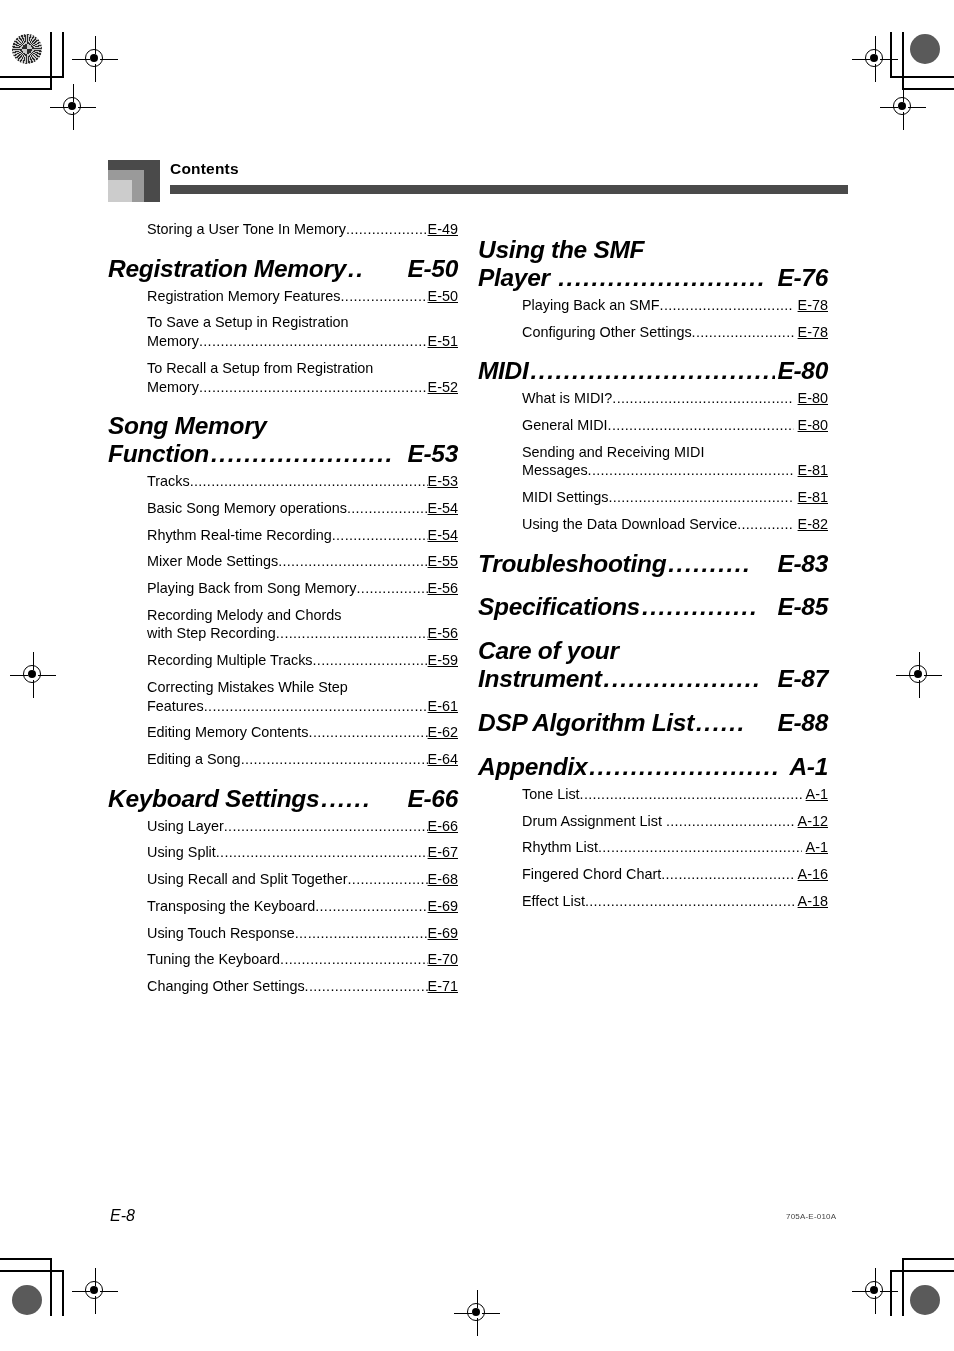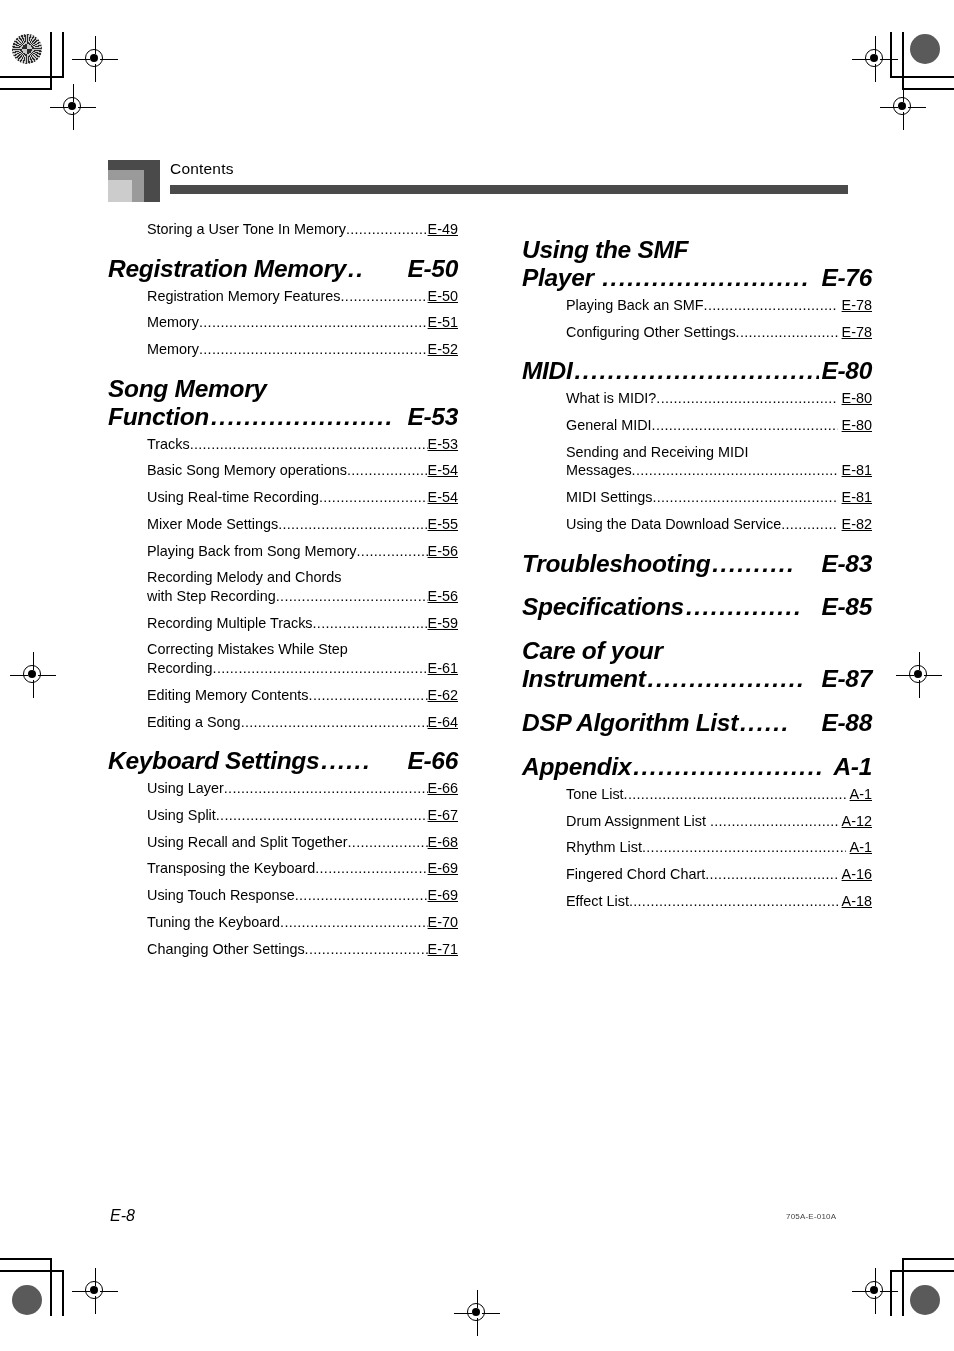--- a/index.html
+++ b/index.html
@@ -74,36 +74,36 @@
     width: 52px; height: 42px;
   }
   .sq1 { position: absolute; left: 0;  top: 0;  width: 52px; height: 42px; background: #4a4a4a; }
   .sq2 { position: absolute; left: 0;  top: 10px; width: 36px; height: 32px; background: #9a9a9a; }
   .sq3 { position: absolute; left: 0;  top: 20px; width: 24px; height: 22px; background: #cccccc; }
 
   .contents-title {
     position: absolute;
     left: 62px; top: 8px;
     font-size: 15.5px;
-    font-weight: normal;
+    font-weight: bold;
     letter-spacing: 0.2px;
   }
   .head-rule {
     position: absolute;
     left: 62px; top: 33px;
     width: 678px; height: 9px;
     background: #4a4a4a;
   }
 
   .columns {
     display: flex;
     margin-top: 18px;
   }
   .col { width: 350px; }
-  .col.left  { margin-right: 64px; }
+  .col.left  { margin-right: 20px; }
 
   
   .sec {
     font-size: 24.5px;
     font-weight: bold;
     font-style: italic;
     line-height: 1.14;
     margin: 16px 0 4px 0;
     letter-spacing: -0.3px;
     white-space: nowrap;
@@ -301,27 +301,29 @@
           </span>
         </div>
         <div class="ent">
           <span class="lead-wrap">
             <span class="lbl">Registration Memory Features</span>
             <span class="dots">........................................................................................................</span>
             <span class="pg">E-50</span>
           </span>
         </div>
         <div class="ent">
+          <span class="wrapline">To Save a Setup in Registration</span>
           <span class="lead-wrap">
             <span class="lbl">Memory</span>
             <span class="dots">........................................................................................................</span>
             <span class="pg">E-51</span>
           </span>
         </div>
         <div class="ent">
+          <span class="wrapline">To Recall a Setup from Registration</span>
           <span class="lead-wrap">
             <span class="lbl">Memory</span>
             <span class="dots">........................................................................................................</span>
             <span class="pg">E-52</span>
           </span>
         </div>
         <div class="sec">
           <span class="firstline">Song Memory</span>
           <span class="lead-wrap">
             <span class="lbl">Function</span>
@@ -338,21 +340,21 @@
         </div>
         <div class="ent">
           <span class="lead-wrap">
             <span class="lbl">Basic Song Memory operations</span>
             <span class="dots">........................................................................................................</span>
             <span class="pg">E-54</span>
           </span>
         </div>
         <div class="ent">
           <span class="lead-wrap">
-            <span class="lbl">Using Real-time Recording</span>
+            <span class="lbl">Rhythm Real-time Recording</span>
             <span class="dots">........................................................................................................</span>
             <span class="pg">E-54</span>
           </span>
         </div>
         <div class="ent">
           <span class="lead-wrap">
             <span class="lbl">Mixer Mode Settings</span>
             <span class="dots">........................................................................................................</span>
             <span class="pg">E-55</span>
           </span>
@@ -375,21 +377,21 @@
         <div class="ent">
           <span class="lead-wrap">
             <span class="lbl">Recording Multiple Tracks</span>
             <span class="dots">........................................................................................................</span>
             <span class="pg">E-59</span>
           </span>
         </div>
         <div class="ent">
           <span class="wrapline">Correcting Mistakes While Step</span>
           <span class="lead-wrap">
-            <span class="lbl">Recording</span>
+            <span class="lbl">Features</span>
             <span class="dots">........................................................................................................</span>
             <span class="pg">E-61</span>
           </span>
         </div>
         <div class="ent">
           <span class="lead-wrap">
             <span class="lbl">Editing Memory Contents</span>
             <span class="dots">........................................................................................................</span>
             <span class="pg">E-62</span>
           </span>

